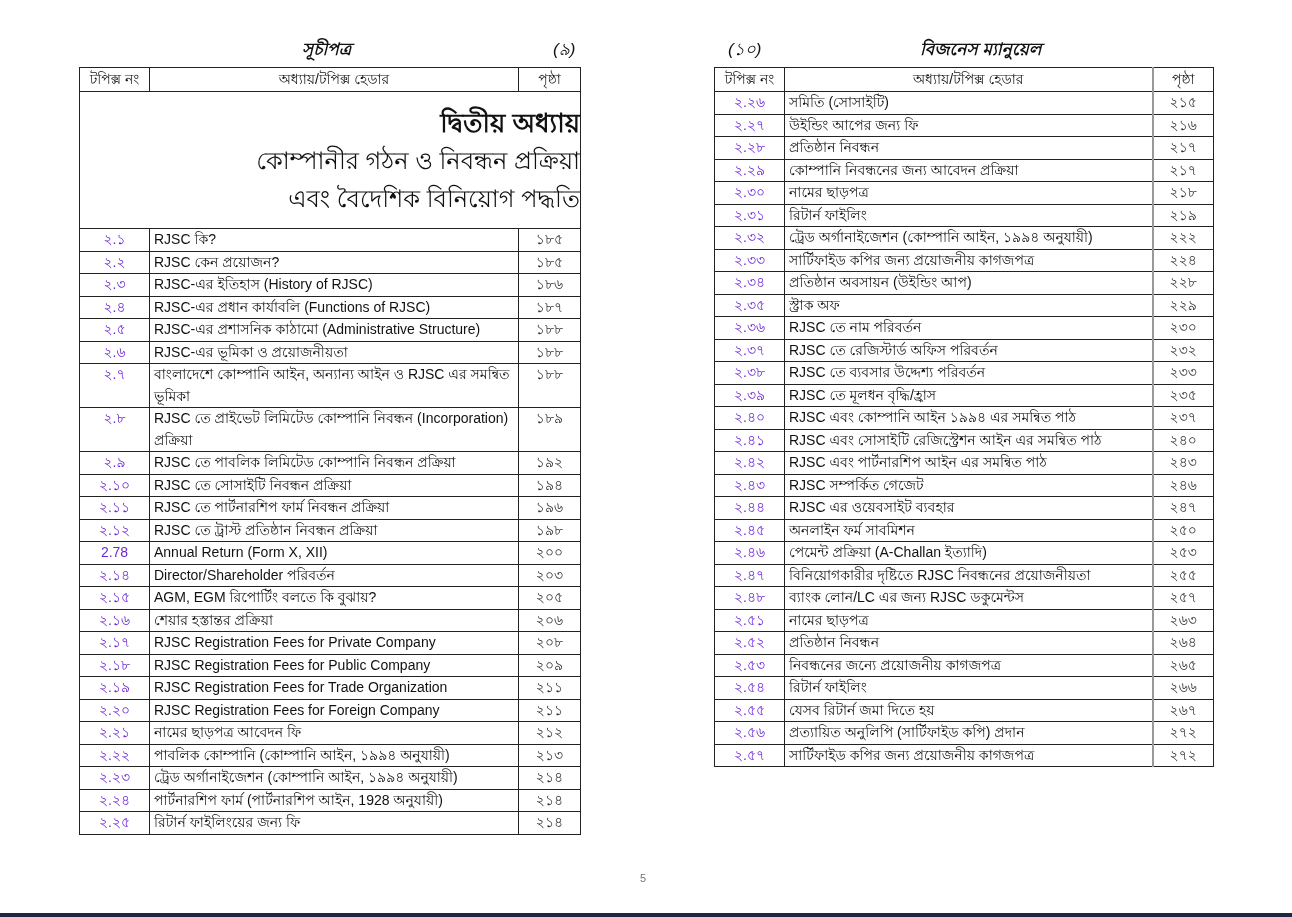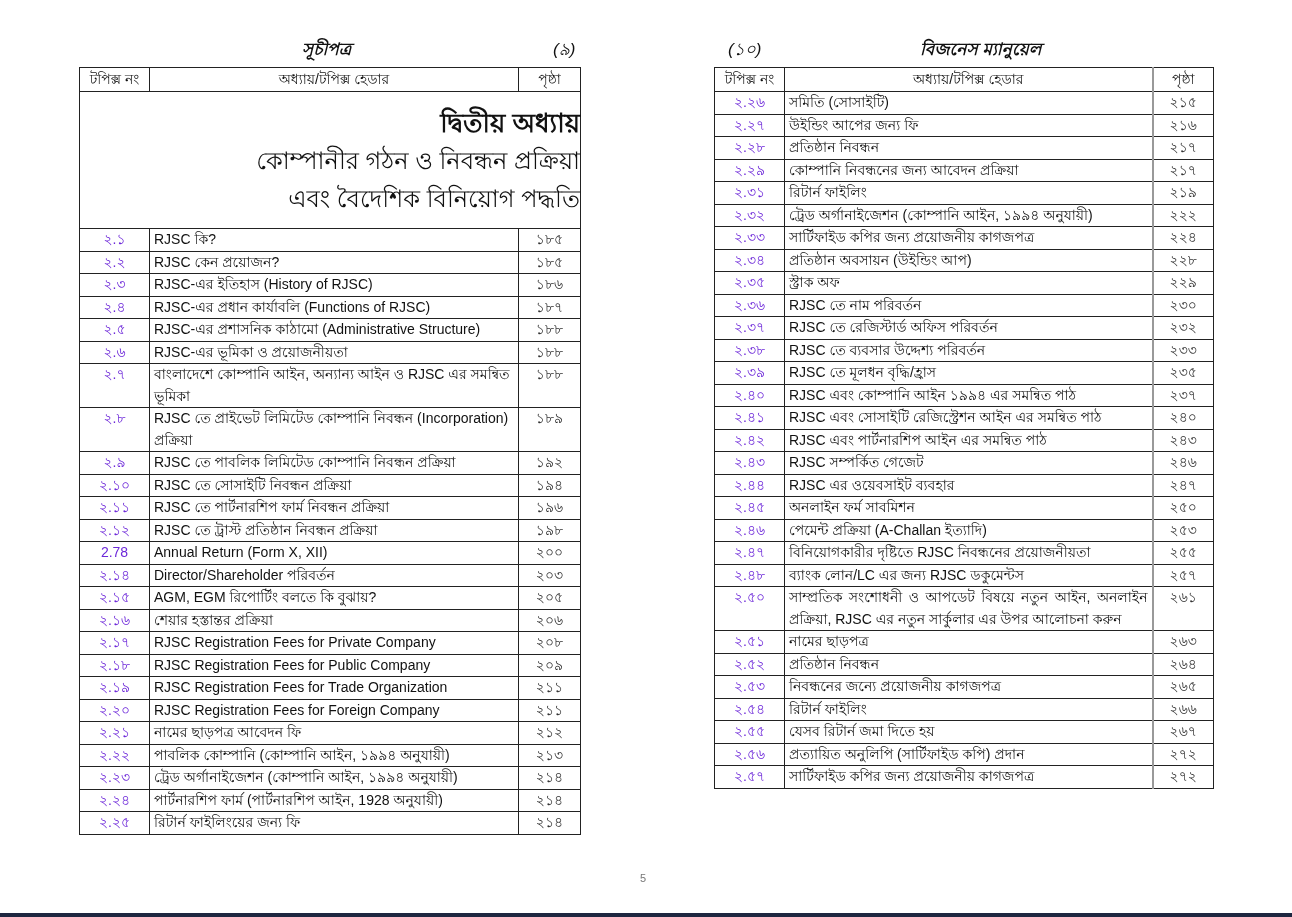--- a/index.html
+++ b/index.html
@@ -211,20 +211,25 @@
         <td class="num">২.২৮</td>
         <td class="topic">প্রতিষ্ঠান নিবন্ধন</td>
         <td class="pg pgcol">২১৭</td>
       </tr>
       <tr>
         <td class="num">২.২৯</td>
         <td class="topic">কোম্পানি নিবন্ধনের জন্য আবেদন প্রক্রিয়া</td>
         <td class="pg pgcol">২১৭</td>
       </tr>
       <tr>
+        <td class="num">২.৩০</td>
+        <td class="topic">নামের ছাড়পত্র</td>
+        <td class="pg pgcol">২১৮</td>
+      </tr>
+      <tr>
         <td class="num">২.৩১</td>
         <td class="topic">রিটার্ন ফাইলিং</td>
         <td class="pg pgcol">২১৯</td>
       </tr>
       <tr>
         <td class="num">২.৩২</td>
         <td class="topic">ট্রেড অর্গানাইজেশন (কোম্পানি আইন, ১৯৯৪ অনুযায়ী)</td>
         <td class="pg pgcol">২২২</td>
       </tr>
       <tr>
@@ -301,25 +306,20 @@
         <td class="num">২.৪৭</td>
         <td class="topic">বিনিয়োগকারীর দৃষ্টিতে RJSC নিবন্ধনের প্রয়োজনীয়তা</td>
         <td class="pg pgcol">২৫৫</td>
       </tr>
       <tr>
         <td class="num">২.৪৮</td>
         <td class="topic">ব্যাংক লোন/LC এর জন্য RJSC ডকুমেন্টস</td>
         <td class="pg pgcol">২৫৭</td>
       </tr>
       <tr>
-        <td class="num">২.৫০</td>
-        <td class="topic justify">সাম্প্রতিক সংশোধনী ও আপডেট বিষয়ে নতুন আইন, অনলাইন প্রক্রিয়া, RJSC এর নতুন সার্কুলার এর উপর আলোচনা করুন</td>
-        <td class="pg pgcol">২৬১</td>
-      </tr>
-      <tr>
         <td class="num">২.৫১</td>
         <td class="topic">নামের ছাড়পত্র</td>
         <td class="pg pgcol">২৬৩</td>
       </tr>
       <tr>
         <td class="num">২.৫২</td>
         <td class="topic">প্রতিষ্ঠান নিবন্ধন</td>
         <td class="pg pgcol">২৬৪</td>
       </tr>
       <tr>

